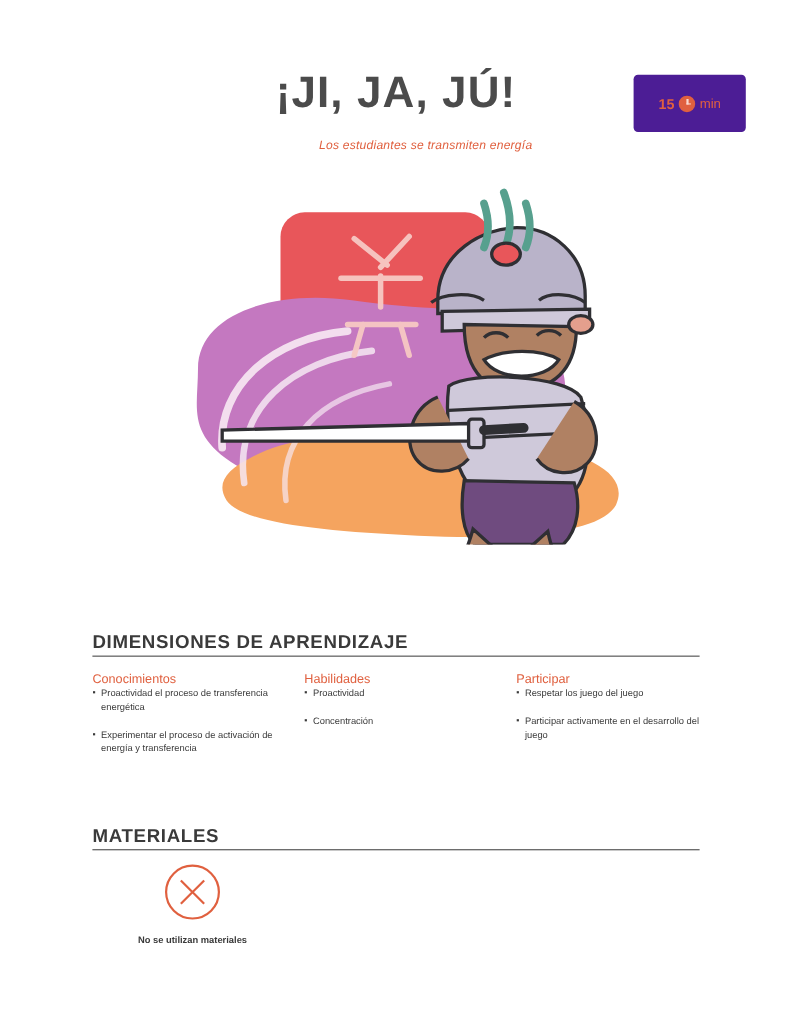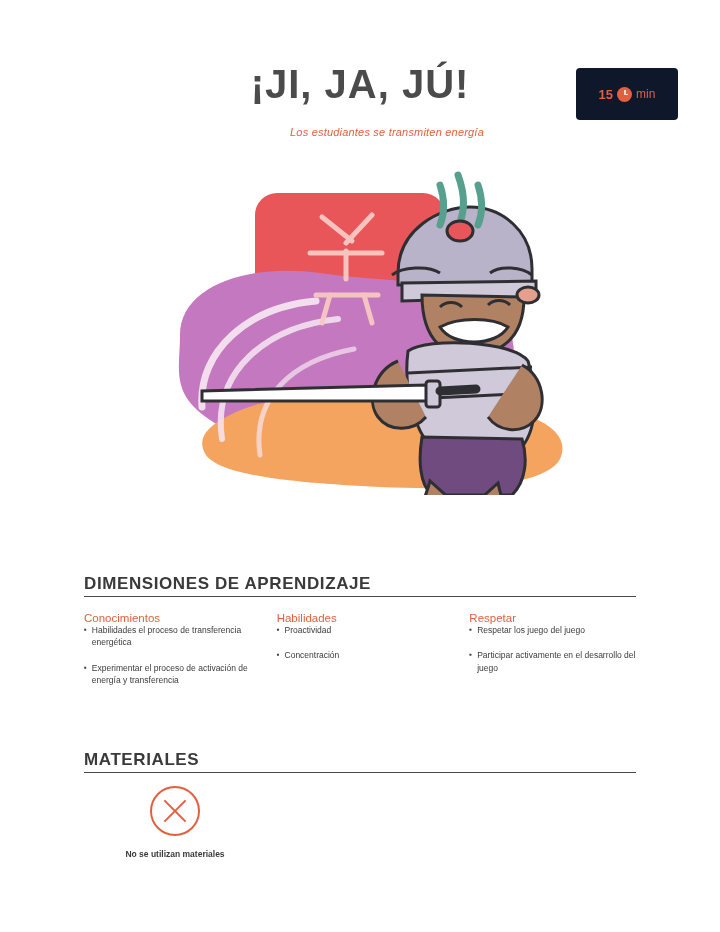--- a/index.html
+++ b/index.html
@@ -47,21 +47,21 @@
     padding-left: 27px;
   }
 
   
   .time-badge {
     position: absolute;
     top: 68px;
     right: 42px;
     width: 102px;
     height: 52px;
-    background: #0f172a;
+    background: #4c1d95;
     border-radius: 4px;
     display: flex;
     align-items: center;
     justify-content: center;
     gap: 4px;
     color: #e0603f;
     font-size: 13px;
     font-weight: bold;
   }
   .clock-icon {
@@ -263,42 +263,42 @@
 
   <div class="section-head" id="dims-head">DIMENSIONES DE APRENDIZAJE</div>
   <div class="rule" id="dims-rule"></div>
 
   <div class="columns">
 
     <div class="col">
       <div class="col-title">Conocimientos</div>
       <div class="bullet">
         <span class="dot">▪</span>
-        <span>Habilidades el proceso de transferencia energética</span>
+        <span>Proactividad el proceso de transferencia energética</span>
       </div>
       <div class="bullet">
         <span class="dot">▪</span>
         <span>Experimentar el proceso de activación de energía y transferencia</span>
       </div>
     </div>
 
     <div class="col">
       <div class="col-title">Habilidades</div>
       <div class="bullet">
         <span class="dot">▪</span>
         <span>Proactividad</span>
       </div>
       <div class="bullet">
         <span class="dot">▪</span>
         <span>Concentración</span>
       </div>
     </div>
 
     <div class="col">
-      <div class="col-title">Respetar</div>
+      <div class="col-title">Participar</div>
       <div class="bullet">
         <span class="dot">▪</span>
         <span>Respetar los juego del juego</span>
       </div>
       <div class="bullet">
         <span class="dot">▪</span>
         <span>Participar activamente en el desarrollo del juego</span>
       </div>
     </div>
 

